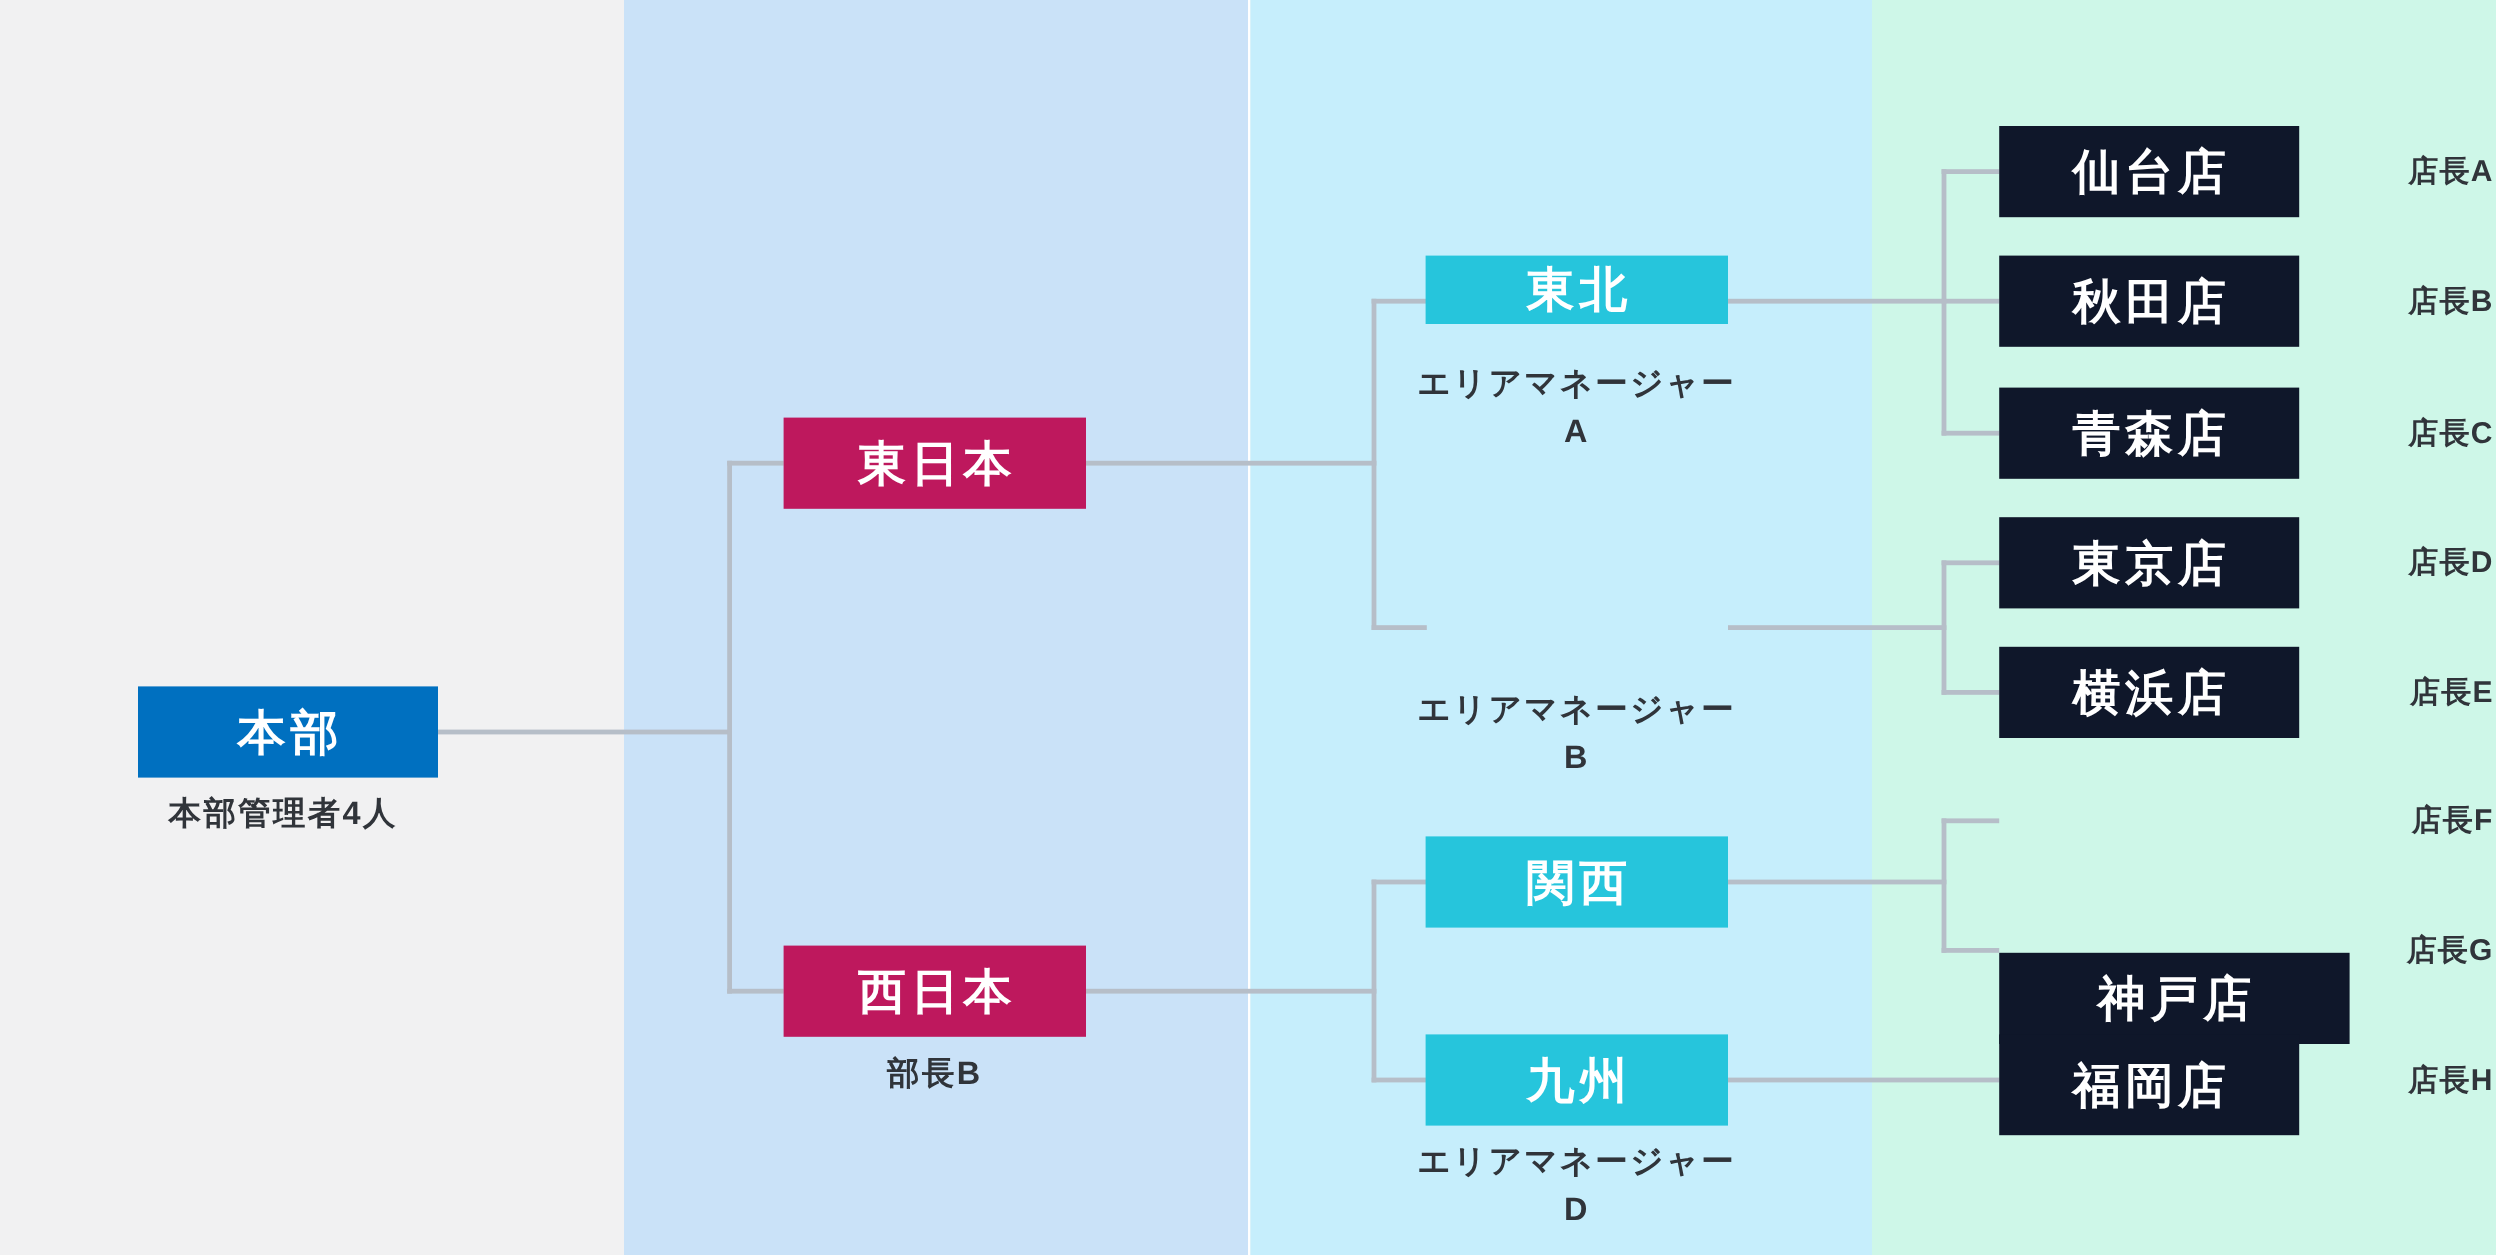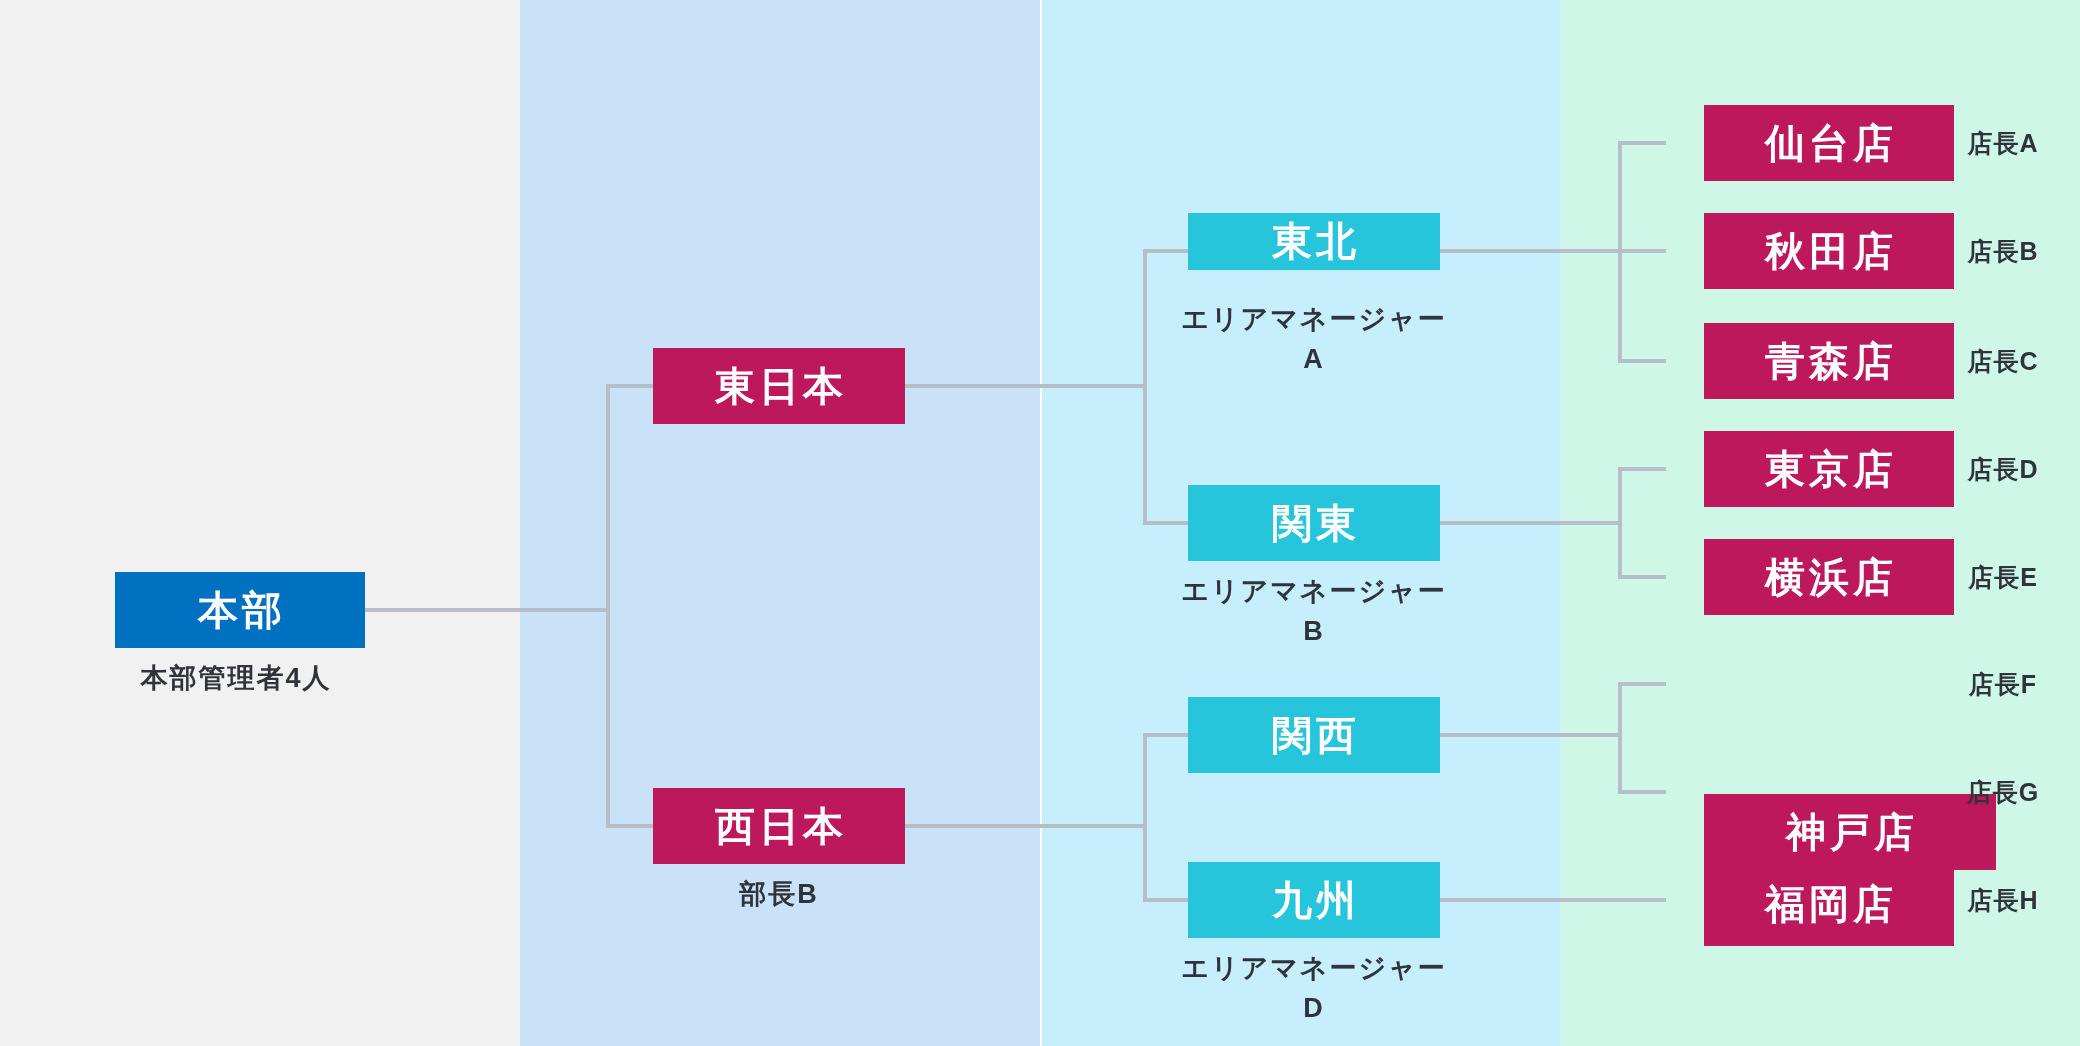--- a/index.html
+++ b/index.html
@@ -26,32 +26,32 @@
   .node {
     position: absolute;
     display: flex; align-items: center; justify-content: center;
     color: #ffffff; font-weight: bold;
     font-size: 40px; letter-spacing: 4px; text-indent: 4px;
     z-index: 2;
   }
   .node-root     { background: #0070c0; }
   .node-division { background: #be185d; }
   .node-area     { background: #26c5dc; }
-  .node-store    { background: #be185d; margin-left: 38px; }
+  .node-store    { background: #0f172a; }
 
   
   .sublabel {
     position: absolute; text-align: center;
     font-size: 27px; font-weight: bold; color: #30343a;
     letter-spacing: 2px; line-height: 40px; z-index: 2;
   }
   .mgr-label {
     position: absolute; left: 1928px; width: 150px;
     font-size: 25px; font-weight: bold; color: #30343a;
-    letter-spacing: 1px; line-height: 40px; text-align: center; z-index: 2;
+    letter-spacing: 1px; line-height: 40px; text-align: right; z-index: 2;
   }
 </style>
 </head>
 <body>
 
 <div class="canvas">
 
   <div class="band band-1"></div>
   <div class="band band-2"></div>
   <div class="band-sep"></div>
@@ -103,23 +103,20 @@
   <div class="node node-division" style="left:653px;top:788px;width:252px;height:76px">
     <span>西日本</span>
   </div>
   <div class="sublabel" style="left:653px;top:874px;width:252px">部長B</div>
 
   <div class="node node-area" style="left:1188px;top:213px;width:252px;height:57px">
     <span>東北</span>
   </div>
   <div class="sublabel" style="left:1178px;top:299px;width:272px">エリアマネージャーA</div>
 
-  <div class="node node-area" style="left:1188px;top:485px;width:252px;height:76px">
-    <span>関東</span>
-  </div>
   <div class="sublabel" style="left:1178px;top:571px;width:272px">エリアマネージャーB</div>
 
   <div class="node node-area" style="left:1188px;top:697px;width:252px;height:76px">
     <span>関西</span>
   </div>
 
   <div class="node node-area" style="left:1188px;top:862px;width:252px;height:76px">
     <span>九州</span>
   </div>
   <div class="sublabel" style="left:1178px;top:948px;width:272px">エリアマネージャーD</div>

